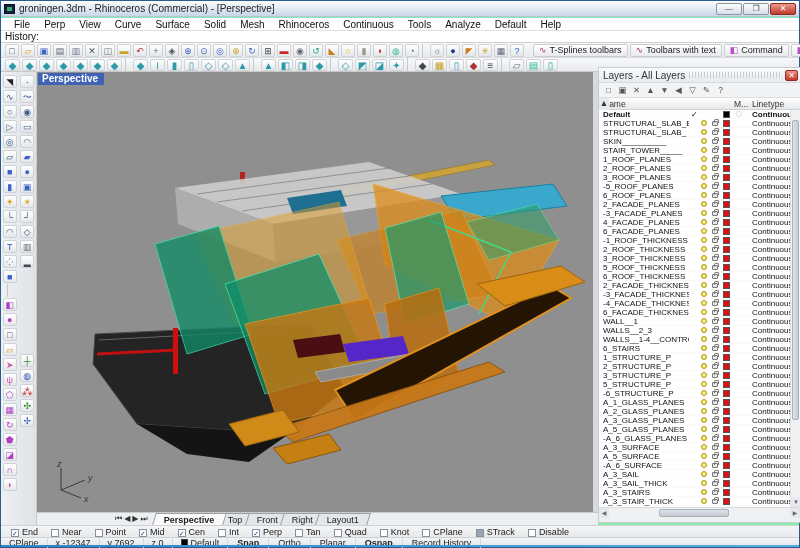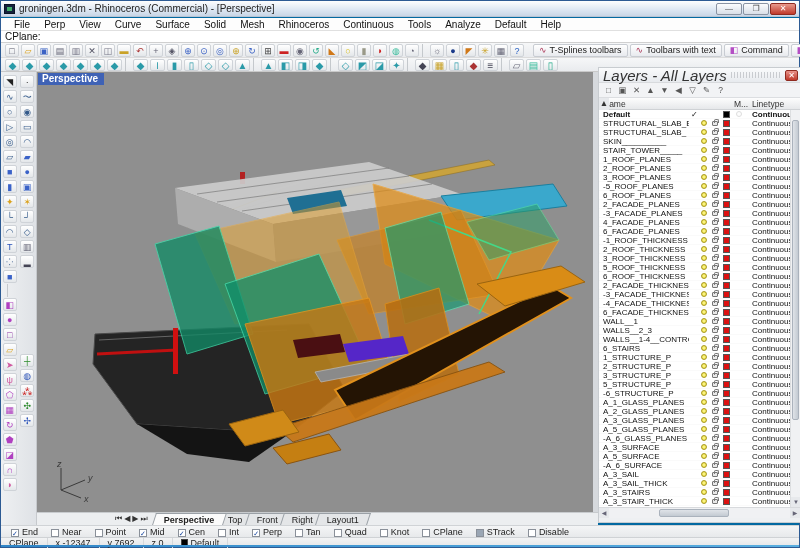--- a/index.html
+++ b/index.html
@@ -1,18 +1,18 @@
 <!DOCTYPE html>
 <html><head>
 <meta charset="utf-8">
 <style>
   * { margin:0; padding:0; box-sizing:border-box; }
   html,body { width:800px; height:548px; overflow:hidden; }
   body { font-family:"Liberation Sans", sans-serif; background:#cfd6e0; position:relative; }
-  #win { position:absolute; inset:0; border:1px solid #2c5a93; background:#0369a1; }
+  #win { position:absolute; inset:0; border:1px solid #2c5a93; background:#86efac; }
 
   
   #titlebar { position:absolute; left:0; top:0; right:0; height:16px; background:linear-gradient(#fdfefe,#dce6f2 60%,#c9d6e6); border-bottom:1px solid #b8c4d4; display:flex; align-items:center; padding:0 3px; }
   #appicon { width:11px; height:10px; background:#14213d; border:1px solid #0a1326; margin-right:4px; position:relative; }
   #appicon:after { content:""; position:absolute; left:2px; top:2px; width:5px; height:4px; background:#3fae6a; }
   #title { font-size:10px; color:#222; }
   #winbtns { margin-left:auto; display:flex; gap:1px; }
   .wbtn { width:26px; height:12px; border:1px solid #8a93a2; border-radius:2px; background:linear-gradient(#fbfcfd,#d9dfe8); font-size:8px; line-height:10px; text-align:center; color:#444; }
   .wbtn.close { background:linear-gradient(#e89a8c,#c0392b); border-color:#8f2a20; color:#fff; }
 
@@ -47,21 +47,21 @@
   #modelsvg { position:absolute; inset:0; }
   #axissvg { position:absolute; left:6px; bottom:8px; z-index:4; }
   .axlbl { font-size:9px; fill:#3a3a3a; font-style:italic; }
 
   
   #splitter { position:absolute; left:592px; top:71px; width:5px; bottom:12px; background:#d6d9dd; }
 
   
   #panelwrap { position:absolute; left:597px; top:66px; width:203px; bottom:24px; background:#eef0f2; border:1px solid #c8ccd0; }
   #ptitle { height:15px; display:flex; align-items:center; padding:0 2px 0 4px; background:linear-gradient(#fafbfc,#e7eaee); border-bottom:1px solid #d8dadd; }
-  #ptitle .t { font-size:15px; color:#333; white-space:nowrap;font-style:italic; }
+  #ptitle .t { font-size:10px; color:#333; white-space:nowrap; }
   #ptitle .dots { flex:1; height:6px; margin:0 4px; background:repeating-linear-gradient(90deg,#c9ccd0 0 1px,transparent 1px 3px); }
   #pclose { width:13px; height:11px; background:linear-gradient(#e8938a,#c0392b); border:1px solid #8f2a20; border-radius:2px; color:#fff; font-size:8px; line-height:10px; text-align:center; }
   #ptools { height:15px; display:flex; align-items:center; gap:1px; padding-left:3px; border-bottom:1px solid #dcdee1; background:#f2f3f5; }
   .ptool { width:13px; height:12px; font-size:8.5px; line-height:12px; text-align:center; color:#555; }
   #phead { height:12px; display:flex; align-items:center; background:linear-gradient(#fdfdfd,#e6e8ea); border-bottom:1px solid #cfd2d5; position:relative; }
   #phead span { font-size:8.5px; color:#333; }
   #col-name { position:absolute; left:4px; }
   #col-m { position:absolute; left:135px; }
   #col-lt { position:absolute; left:153px; }
   #phead .vsbtn { position:absolute; right:0; top:0; width:10px; height:12px; }
@@ -134,21 +134,21 @@
       <div class="menu-item">Mesh</div>
       <div class="menu-item">Rhinoceros</div>
       <div class="menu-item">Continuous</div>
       <div class="menu-item">Tools</div>
       <div class="menu-item">Analyze</div>
       <div class="menu-item">Default</div>
       <div class="menu-item">Help</div>
     </div>
 
   <div id="cmdbar">
-    <span id="cmdlabel">CPlane:</span>
+    <span id="cmdlabel">History:</span>
   </div>
 
   <div class="tbar" id="tbar1">
     <div id="tb1chips" style="display:flex;align-items:center;">
         <div class="chip " style="color: rgb(85, 85, 102);">□</div>
         <div class="chip " style="color: rgb(217, 161, 28);">▱</div>
         <div class="chip " style="color: rgb(59, 98, 196);">▣</div>
         <div class="chip " style="color: rgb(102, 102, 119);">▤</div>
         <div class="chip " style="color: rgb(119, 119, 136);">▥</div>
         <div class="chip " style="color: rgb(85, 85, 102);">✕</div>
@@ -767,16 +767,23 @@
     <div id="ssegs" style="display:flex;">
         <div class="sseg">CPlane</div>
         <div class="sseg">x -12347</div>
         <div class="sseg">y 7692</div>
         <div class="sseg">z 0</div>
       </div>
     <div id="laychip">
       <span class="sw"></span>
       <span>Default</span>
     </div>
+    <div id="stoggles" style="display:flex;">
+        <div class="stoggle b">Snap</div>
+        <div class="stoggle">Ortho</div>
+        <div class="stoggle">Planar</div>
+        <div class="stoggle b">Osnap</div>
+        <div class="stoggle">Record History</div>
+      </div>
   </div>
 
   <div id="bluestrip"></div>
 </div>
 
 </body></html>

